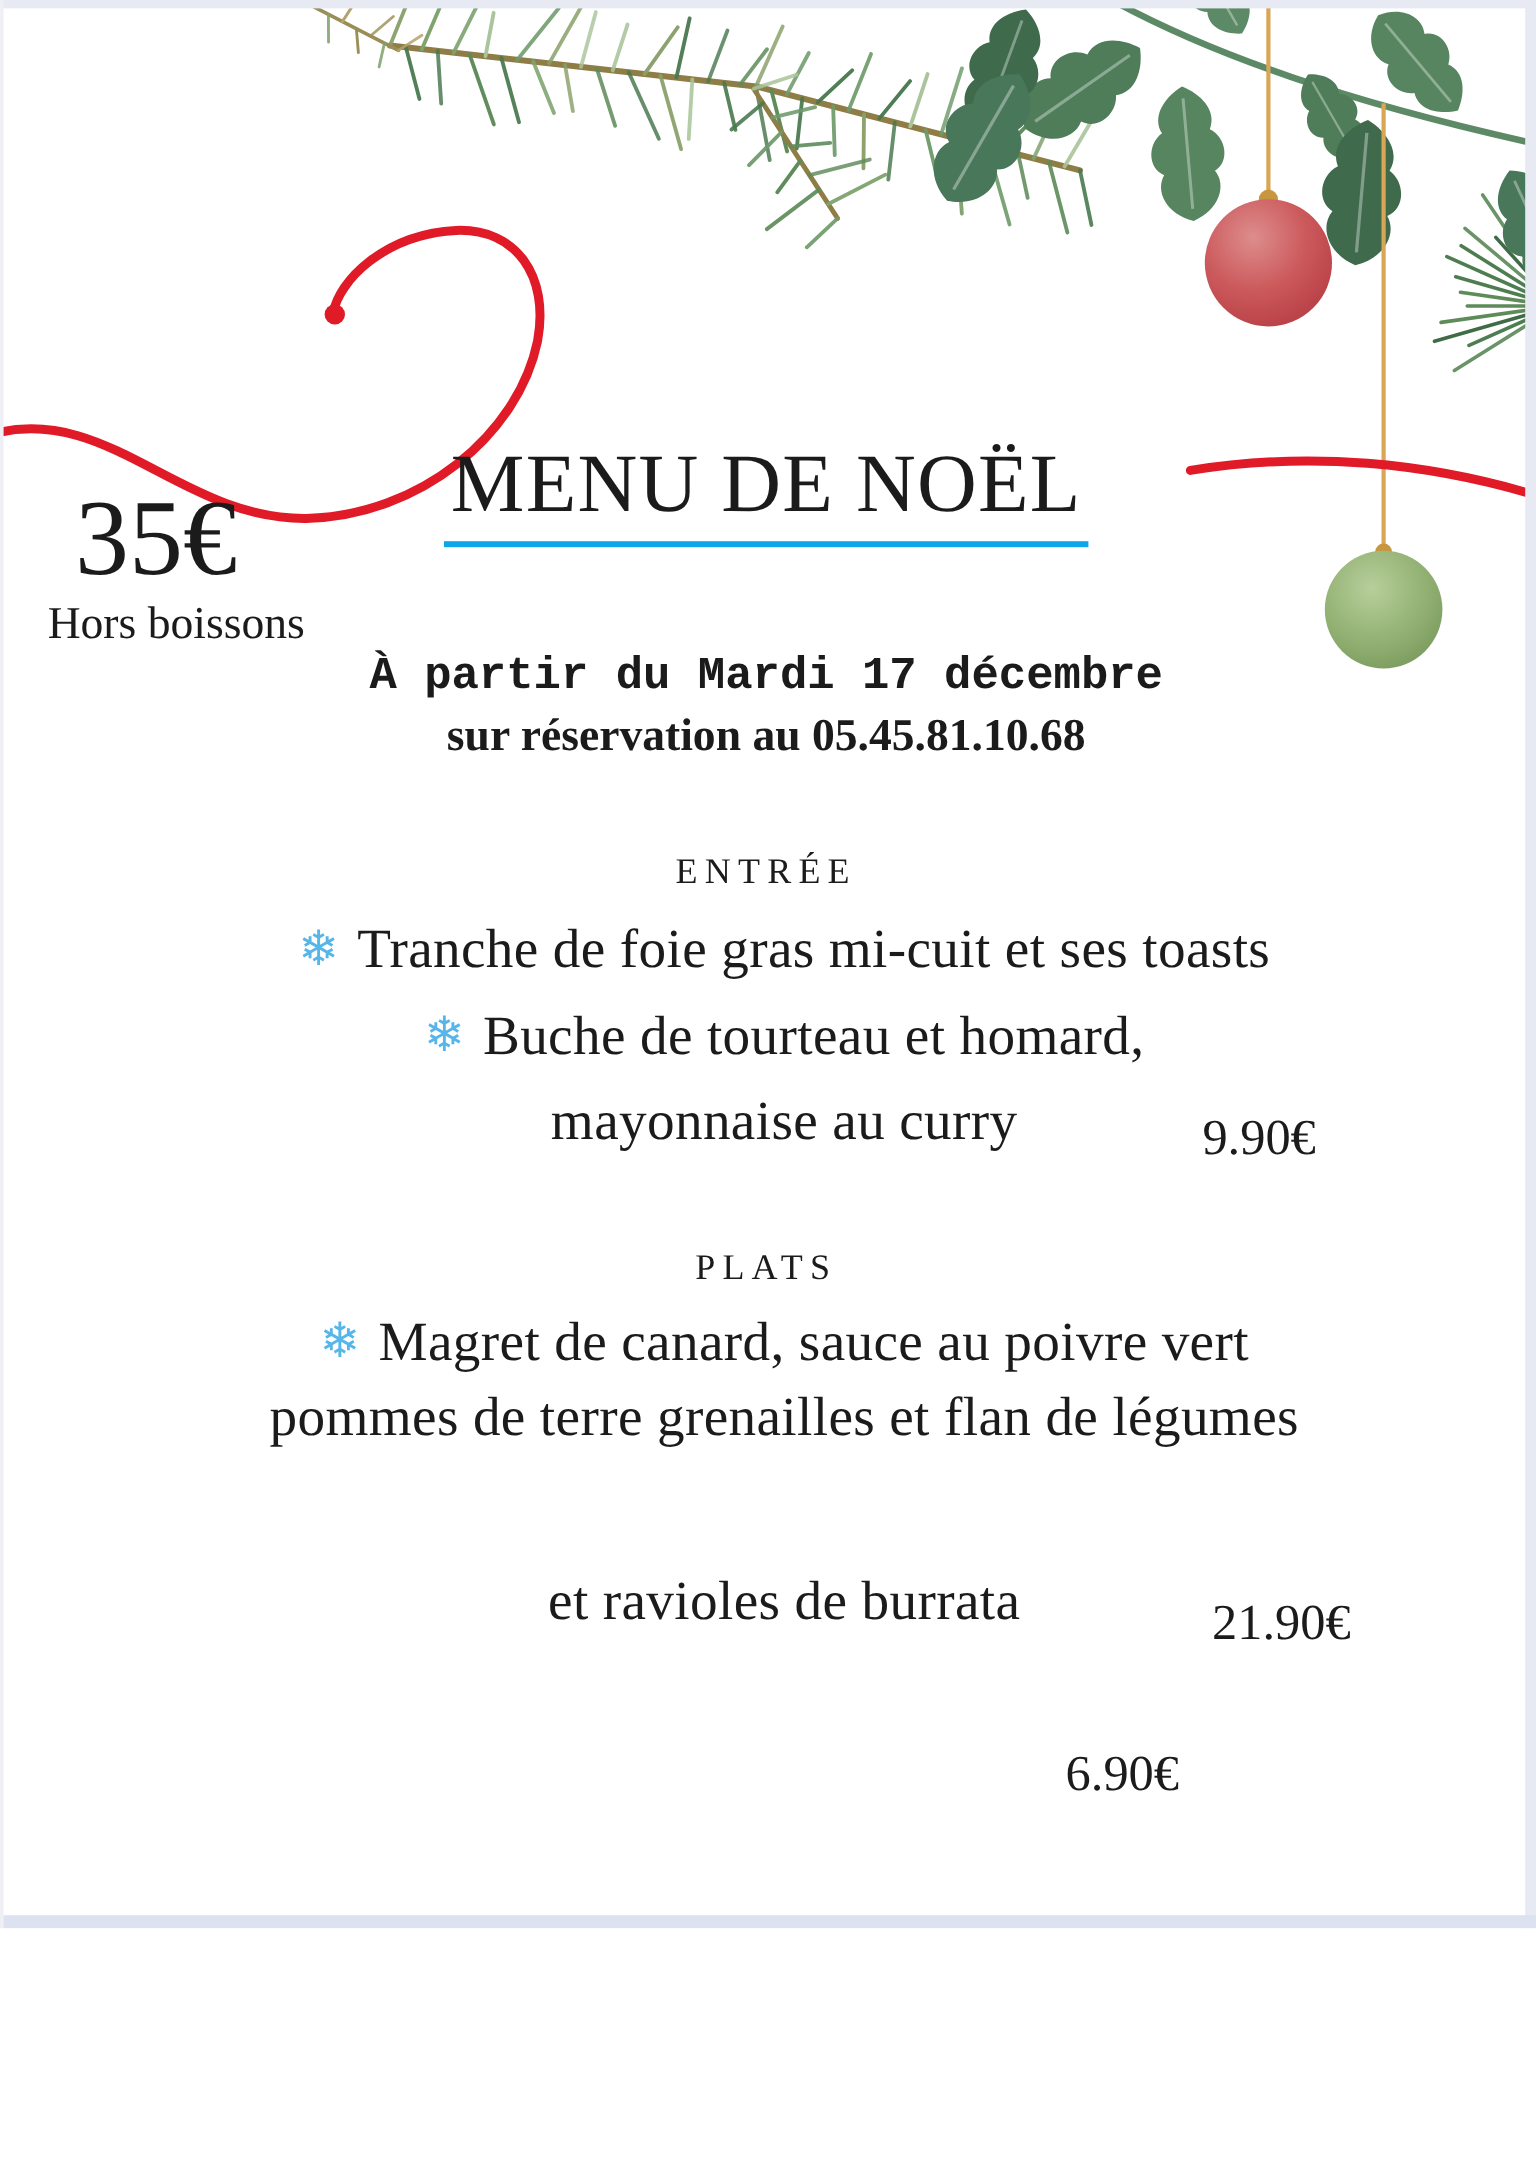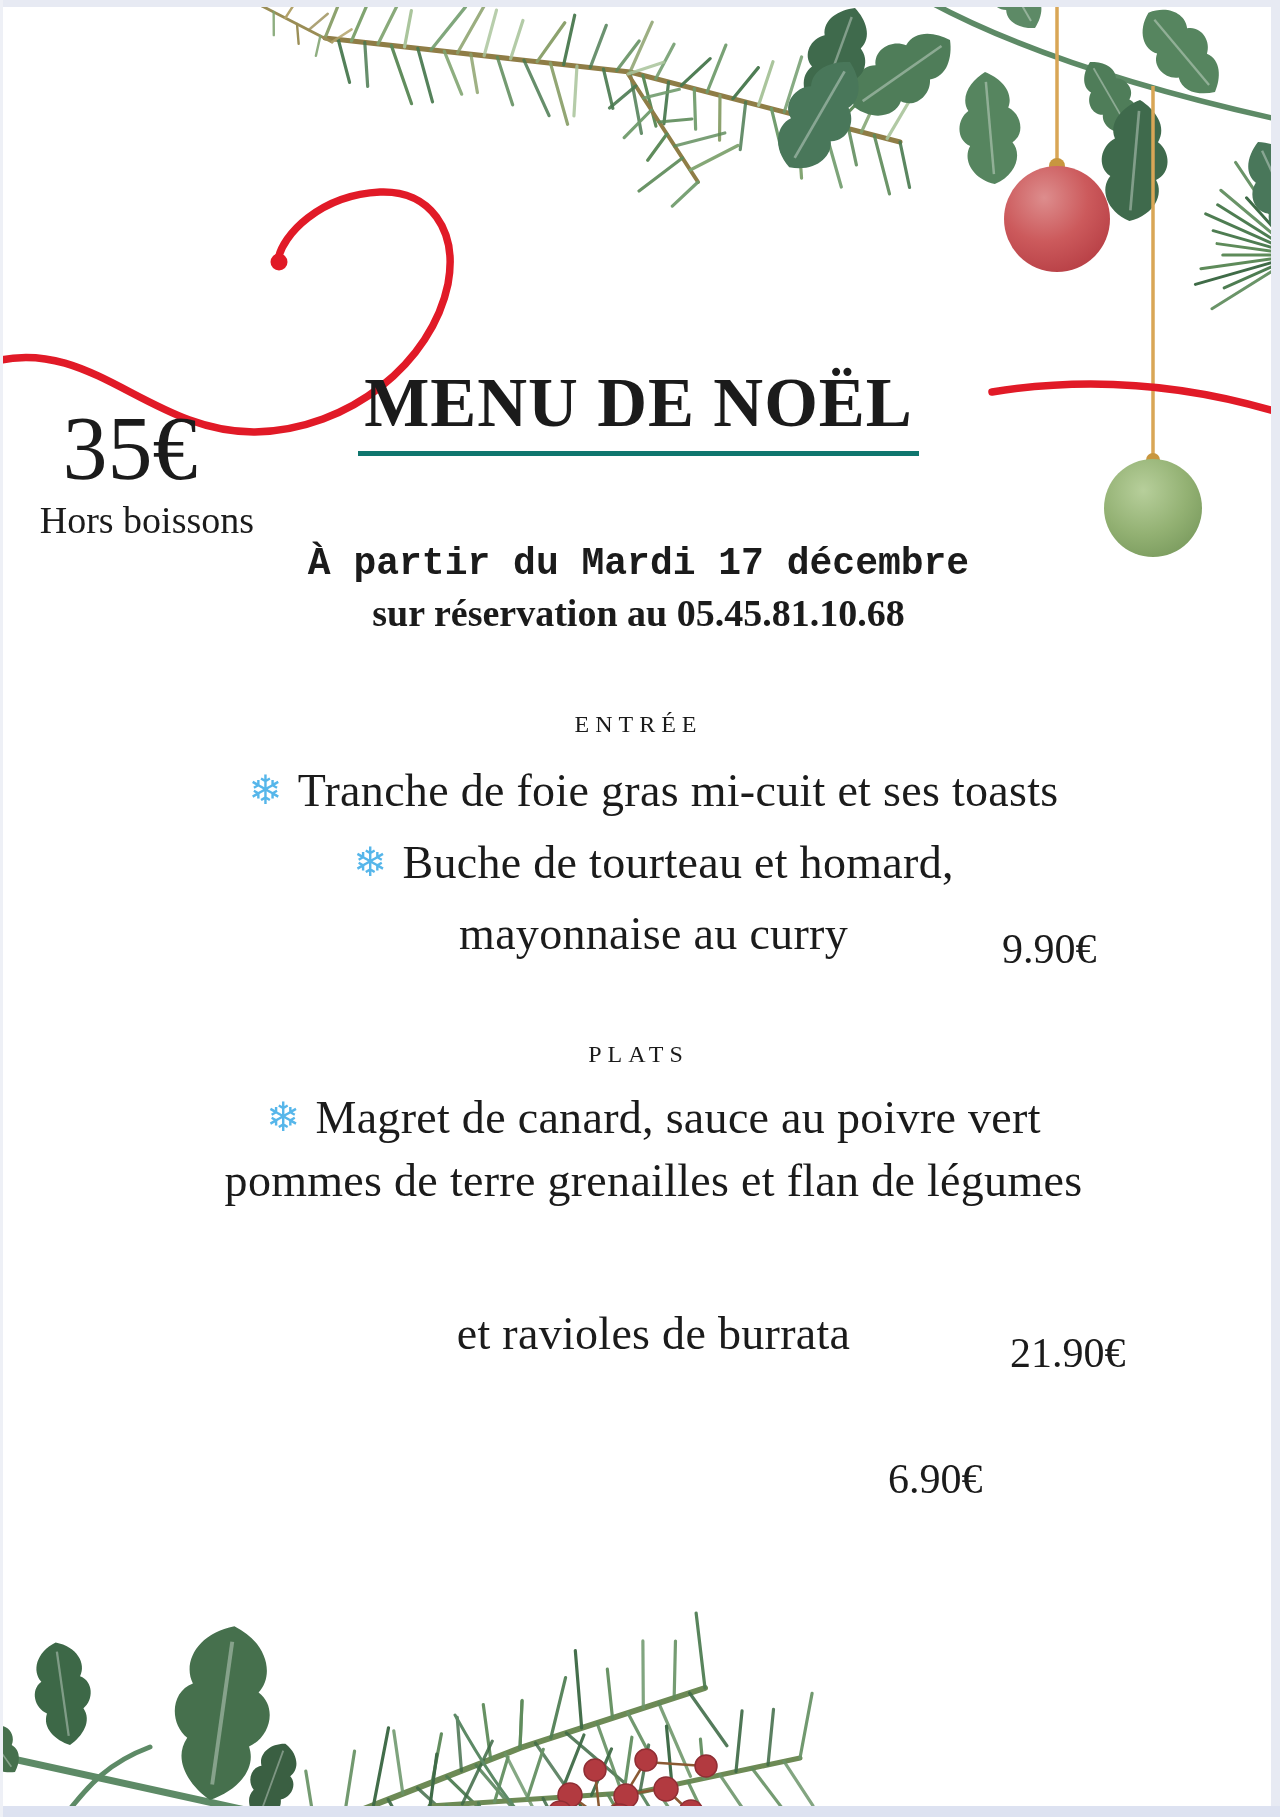--- a/index.html
+++ b/index.html
@@ -1,31 +1,31 @@
 <!DOCTYPE html>
 <html style="--accent-red: #e11a27; --snowflake-blue: #56b6ea; --holly-green: #56855f; --holly-dark-green: #3d6847; --pine-green: #5e8b5a; --berry-red: #b23a40; --ornament-red: #c4494e; --ornament-green: #8fae6f; --string-gold: #d9a656; --edge-strip: #e7eaf3; --text-black: #1b1b1b;"><head>
 <meta charset="utf-8">
 <style>
   html,body{margin:0;padding:0;background:#fff;}
   .page{
-    position:relative;width:1280px;height:1817px;background:#ffffff;
+    position:relative;width:1280px;height:1607px;background:#ffffff;
     overflow:hidden;font-family:"Liberation Serif","DejaVu Serif",serif;color:#1b1b1b;
   }
   svg.deco{position:absolute;left:0;top:0;width:1280px;height:1817px;pointer-events:none;z-index:1;}
   .txt{position:absolute;z-index:2;}
   .line{position:absolute;left:0;width:1277px;text-align:center;z-index:2;}
   .badge-value{top:404px;left:10px;width:240px;text-align:center;font-size:90px;line-height:1;}
   .badge-note{top:501px;left:2px;width:252px;text-align:right;font-size:38px;line-height:1;}
   .title-wrap{top:369px;}
-  .title-inner{display:inline-block;font-size:69px;font-weight:bold;line-height:69px;
-    letter-spacing:1px;padding:0 6px 13px 6px;border-bottom:5px solid #0f766e;}
+  .title-inner{display:inline-block;font-size:69px;font-weight:normal;line-height:69px;
+    letter-spacing:1px;padding:0 6px 13px 6px;border-bottom:5px solid #0ea5e9;}
   .sub{font-weight:bold;font-size:38px;line-height:1;}
   .sub1{top:545px;font-family:Liberation Mono, monospace;}
   .sub2{top:594px;}
-  .section{font-size:24px;letter-spacing:6px;line-height:1;}
+  .section{font-size:30px;letter-spacing:6px;line-height:1;}
   .sec-entree{top:712px;}
   .sec-plats{top:1042px;}
   .item{font-size:46px;line-height:1;letter-spacing:0.3px;padding-left:15px;}
   .flake{color:var(--snowflake-blue,#56b6ea);font-family:"DejaVu Sans",sans-serif;
     font-size:0.88em;margin-right:15px;position:relative;top:-2px;}
   .price{position:absolute;font-size:42px;line-height:1;z-index:2;}
   .strip{position:absolute;background:var(--edge-strip,#e7eaf3);z-index:5;}
   .strip-top{left:0;top:0;width:100%;height:7px;}
   .strip-right{right:0;top:0;width:9px;height:100%;}
   .strip-bottom{left:0;bottom:0;width:100%;height:11px;background:#dde2f1;}

